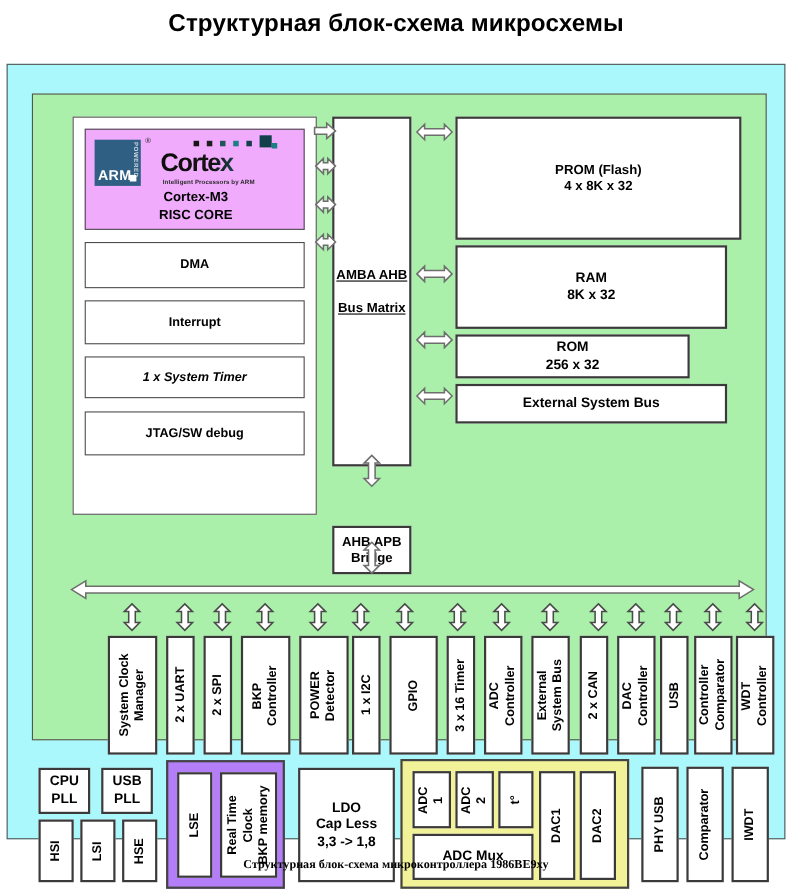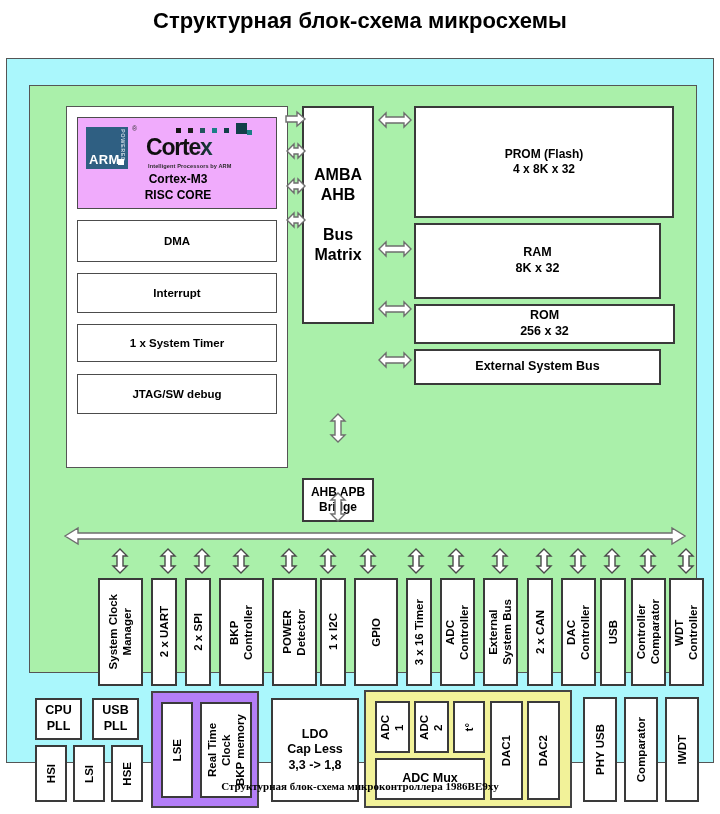--- a/index.html
+++ b/index.html
@@ -139,26 +139,26 @@
             </div>
           </div>
           <div class="coretitle wrap">Cortex-M3
 RISC CORE</div>
         </div>
 
         <div class="blk wrap" style="left:10px;top:113px;width:200px;height:42px;">DMA</div>
 
         <div class="blk wrap" style="left:10px;top:166px;width:200px;height:40px;">Interrupt</div>
 
-        <div class="blk wrap" style="left:10px;top:217px;width:200px;height:38px;">1 x System Timer</div>
+        <div class="blk wrap" style="left:10px;top:217px;width:200px;height:38px;font-style:italic;">1 x System Timer</div>
 
         <div class="blk wrap" style="left:10px;top:267px;width:200px;height:40px;">JTAG/SW debug</div>
       </div>
 
-      <div class="blk wrap thick" style="left:272px;top:20px;width:72px;height:218px;font-size:16px;">AMBA AHB
+      <div class="blk wrap thick" style="left:272px;top:20px;width:72px;height:318px;font-size:12px;text-decoration:underline;">AMBA AHB
 
 Bus Matrix</div>
 
       <div class="arrow" style="left:256px;top:25px;">
         <svg width="20" height="16" viewBox="0 0 20 16">
             <path class="ar-fill" d="M0 5 L11 5 L11 1 L19 8 L11 15 L11 11 L0 11 Z"></path>
           </svg>
       </div>
       <div class="arrow" style="left:256px;top:57px;">
         <svg width="20" height="16" viewBox="0 0 20 16">
@@ -194,21 +194,21 @@
       <div class="arrow" style="left:348px;top:266px;">
         <svg width="34" height="16" viewBox="0 0 34 16">
             <path class="ar-fill" d="M1 8 L8 1 L8 5 L26 5 L26 1 L33 8 L26 15 L26 11 L8 11 L8 15 Z"></path>
           </svg>
       </div>
 
       <div class="blk wrap thick" style="left:384px;top:20px;width:260px;height:112px;font-size:12px;">PROM (Flash)
 4 x 8K x 32</div>
       <div class="blk wrap thick" style="left:384px;top:137px;width:247px;height:76px;font-size:12.5px;">RAM
 8K x 32</div>
-      <div class="blk wrap thick" style="left:384px;top:218px;width:261px;height:40px;font-size:12.5px;">ROM
+      <div class="blk wrap thick" style="left:384px;top:218px;width:213px;height:40px;font-size:12.5px;">ROM
 256 x 32</div>
       <div class="blk wrap thick" style="left:384px;top:263px;width:247px;height:36px;font-size:12.5px;">External System Bus</div>
 
       <div class="arrow" style="left:300px;top:327px;">
         <svg width="16" height="30" viewBox="0 0 16 30">
             <path class="ar-fill" d="M8 1 L15 8 L11 8 L11 22 L15 22 L8 29 L1 22 L5 22 L5 8 L1 8 Z"></path>
           </svg>
       </div>
       <div class="blk wrap thick" style="left:272px;top:360px;width:72px;height:44px;font-size:12px;margin-top:32px;">AHB APB
 Bridge</div>

